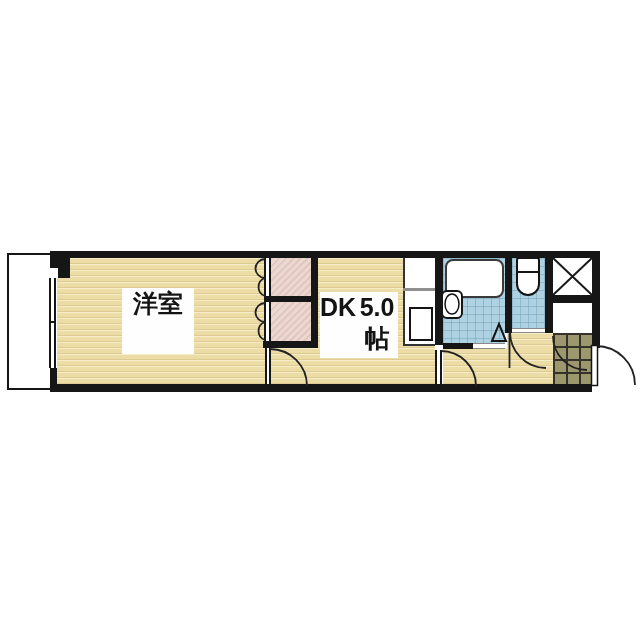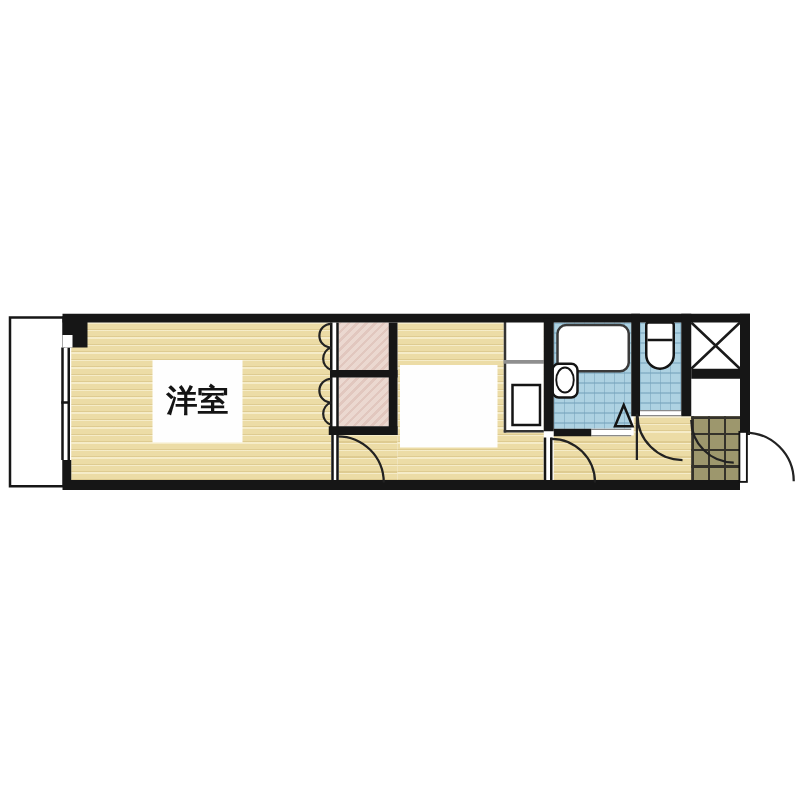--- a/index.html
+++ b/index.html
@@ -7,21 +7,21 @@
           font-family:"Liberation Sans","DejaVu Sans",sans-serif;}
   .abs{position:absolute;box-sizing:border-box;}
   
   .floor{z-index:1;}
   .fixture{z-index:3;background:#ffffff;}
   .thin{z-index:4;}
   .wall{z-index:5;background:#161616;}
   .white-notch{z-index:6;background:#ffffff;}
   svg.overlay{position:absolute;left:0;top:0;z-index:7;pointer-events:none;}
   .label-box{z-index:8;background:#fefefe;color:#141414;text-align:center;
-             display:flex;flex-direction:column;justify-content:center;
+             display:flex;flex-direction:row;justify-content:center;
              font-weight:600;line-height:31px;}
   
   .wood{background-color:#ecdca6;
         background-image:
           repeating-linear-gradient(180deg, rgba(255,252,235,.5) 0 1px, rgba(255,255,255,0) 1px 6px),
           repeating-linear-gradient(180deg, rgba(255,255,255,0) 0 5px, rgba(166,136,62,.20) 5px 6px);}
   .closet-tex{background-color:#ebd8d0;
         background-image:repeating-linear-gradient(135deg, rgba(203,160,150,.30) 0 2px, rgba(0,0,0,0) 2px 5px);}
   .bluetile{background-color:#aed2e2;
         background-image:
@@ -104,15 +104,17 @@
     </g>
     <rect x="591.5" y="345.5" width="6" height="40" fill="#ffffff" stroke="#141414" stroke-width="1.5"></rect>
     <path d="M499 324 L492 341 L506 341 Z" fill="none" stroke="#141414" stroke-width="2"></path>
     <ellipse cx="452" cy="304" rx="7" ry="10" fill="#ffffff" stroke="#141414" stroke-width="1.5"></ellipse>
   </svg>
 
   <div class="abs label-box" style="left:122px;top:288px;width:72px;height:66px;font-size:25px;">
     <div>洋室</div>
   </div>
   <div class="abs label-box" style="left:320px;top:292px;width:78px;height:66px;font-size:25px;">
+    <div>DK</div>
+    <div>5.0帖</div>
   </div>
 
 </div>
 
 </body></html>

